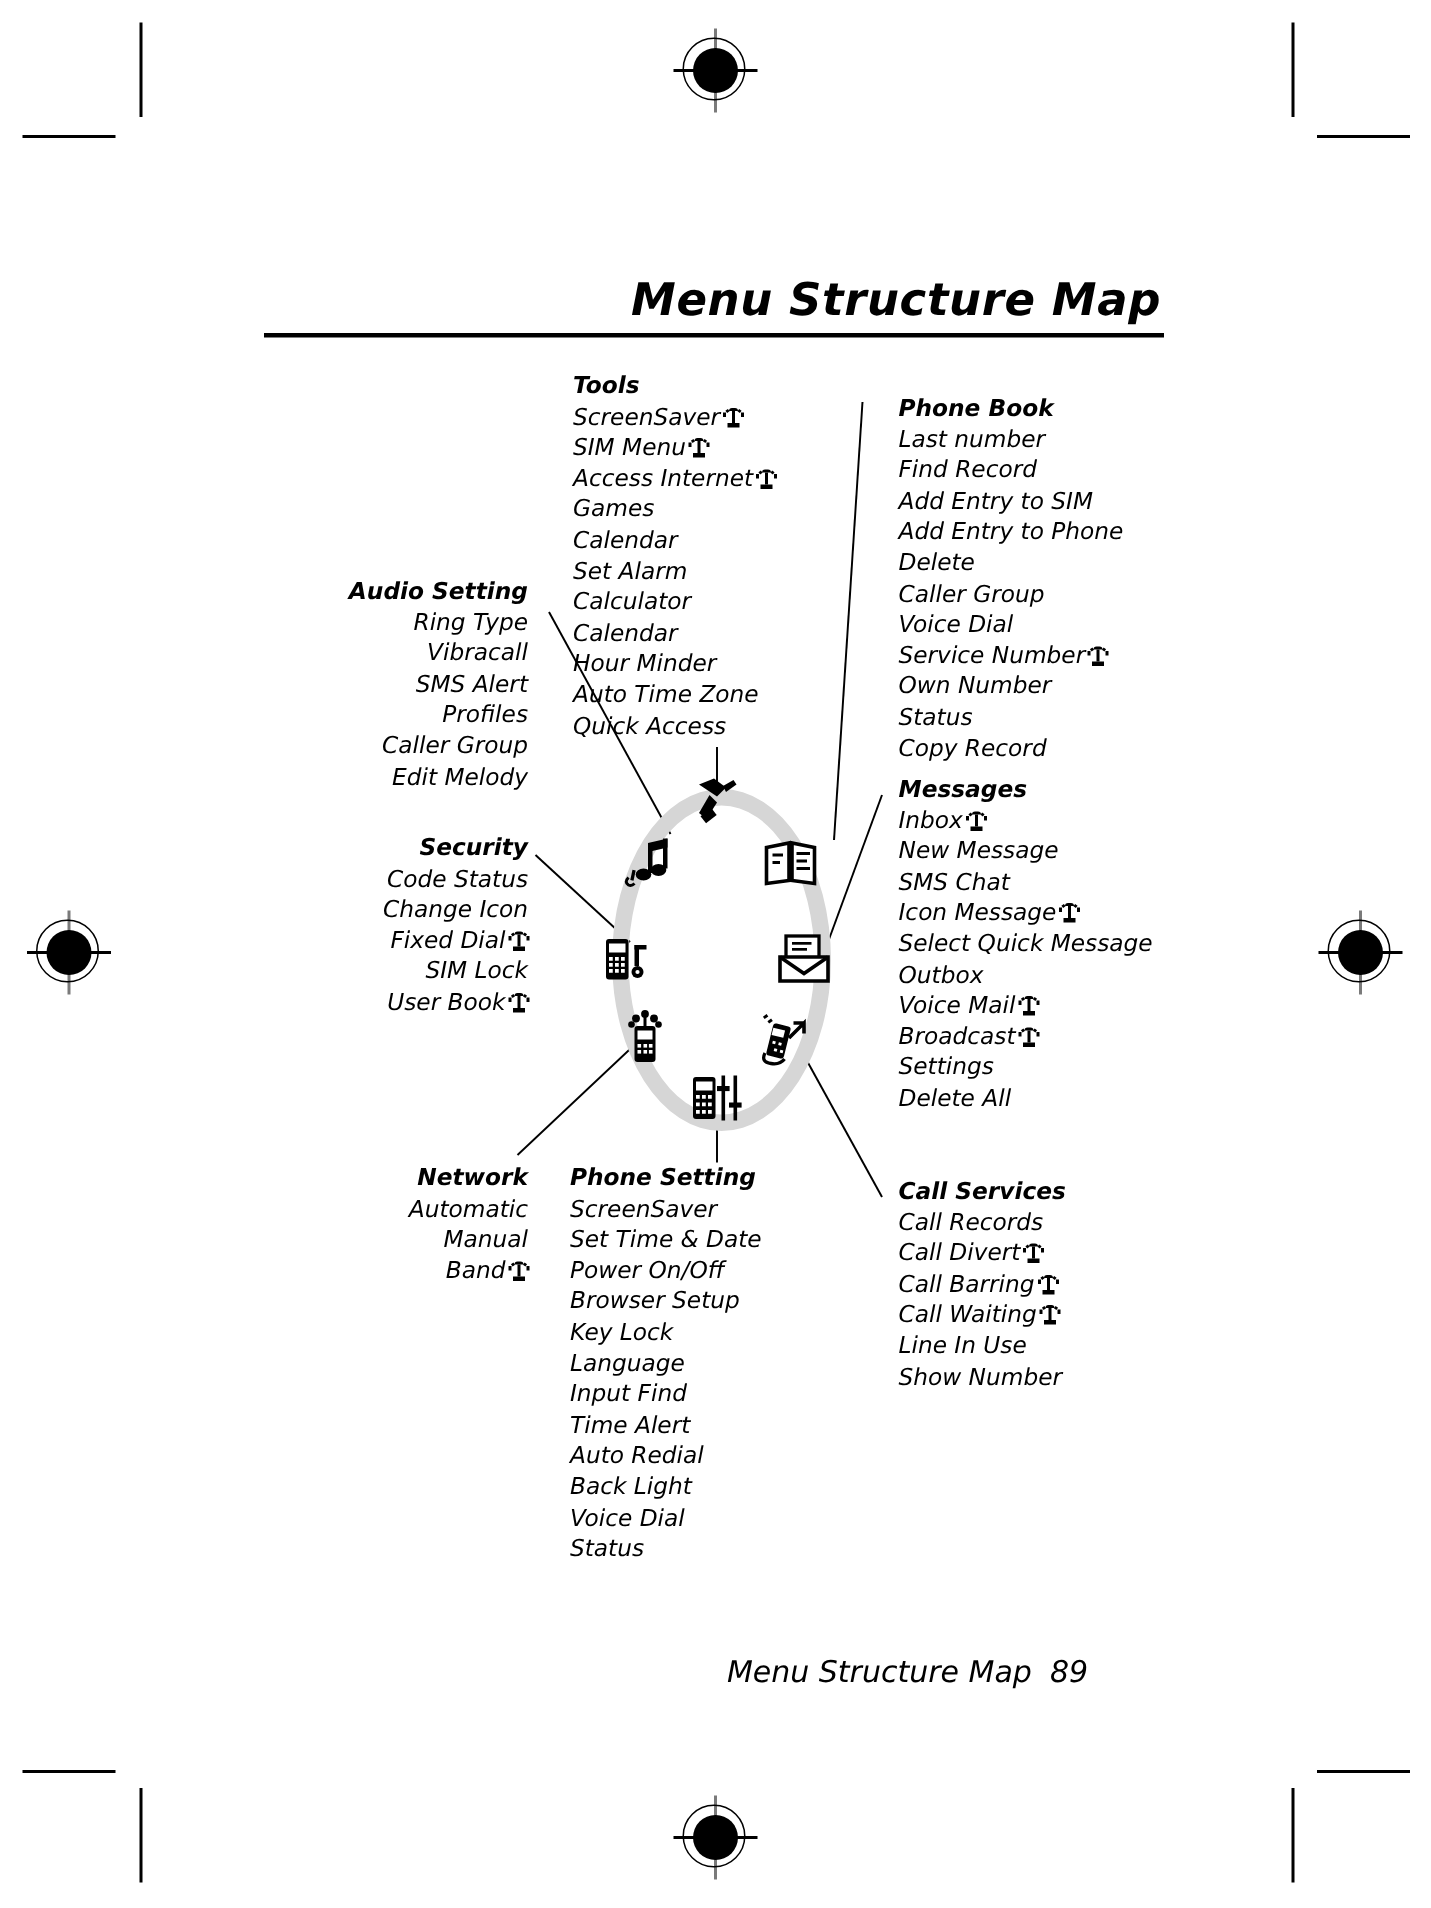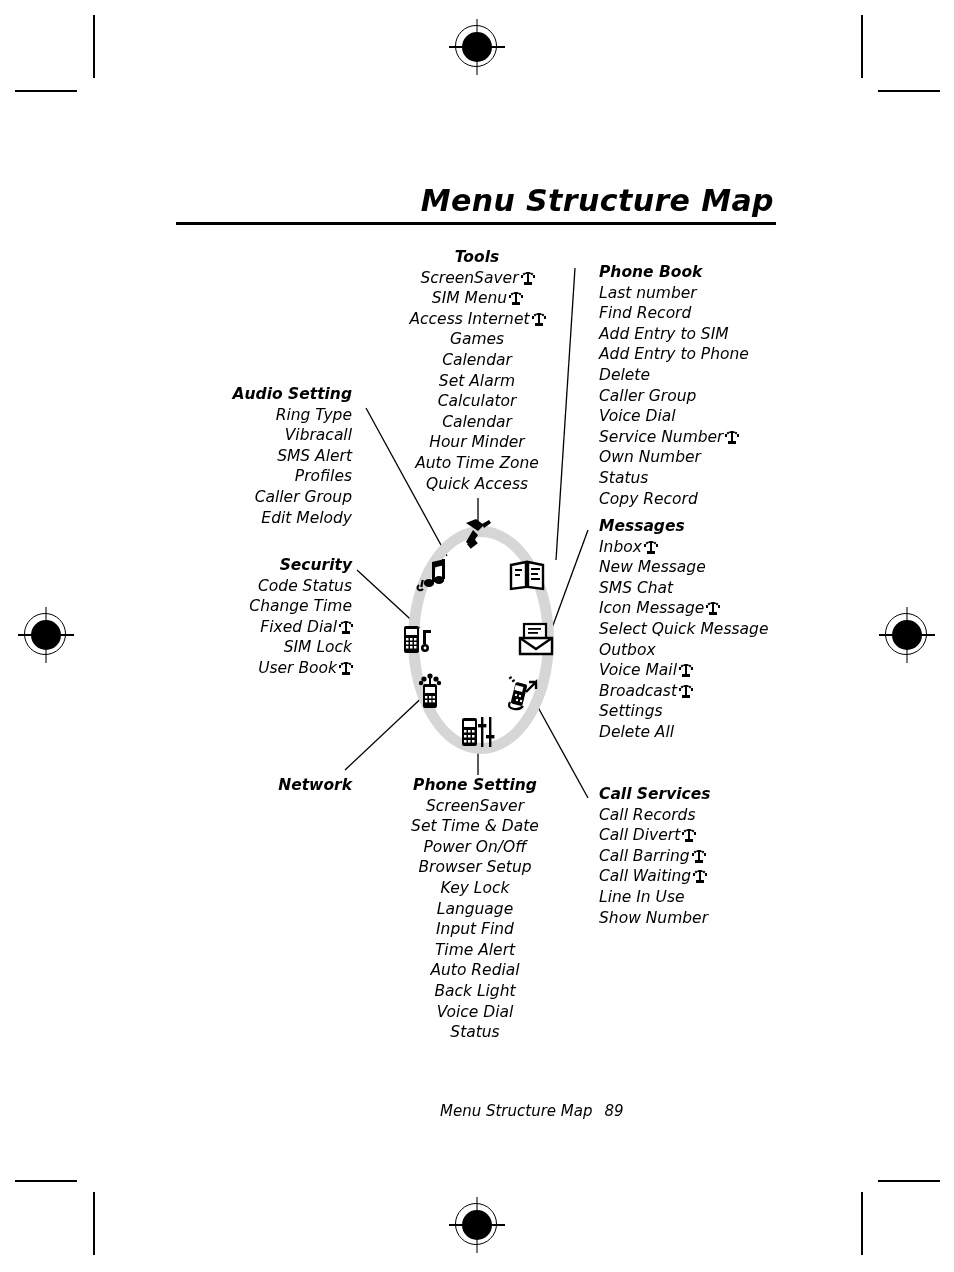--- a/index.html
+++ b/index.html
@@ -20,21 +20,21 @@
   #title-block{position:absolute;left:176px;top:186px;width:600px;}
   #page-title{font-size:30px;font-weight:bold;font-style:italic;text-align:right;
        letter-spacing:.4px;line-height:1;padding-right:2px;}
   #title-rule{margin-top:6px;height:2.6px;background:#000;}
 
   
   .group{position:absolute;}
   .group .g-head{font-weight:bold;font-style:italic;font-size:15.5px;line-height:20.6px;}
   .group .g-item{font-style:italic;font-size:15.5px;line-height:20.6px;white-space:nowrap;}
   .ta-r{text-align:right;}
-  .ta-c{text-align:center;}
+  .ta-c{text-align:left;}
   .ta-l{text-align:left;}
 
   
   .ant{display:inline-block;width:12px;height:13px;position:relative;
        vertical-align:-2px;margin-left:3px;}
   .ant i{position:absolute;background:#000;display:block;}
   .ant .mast{left:5px;top:2px;width:2px;height:8px;}
   .ant .base{left:2px;top:10px;width:8px;height:3px;}
   .ant .l1{left:1px;top:1px;width:2px;height:2px;transform:rotate(-35deg);}
   .ant .l2{left:-1px;top:3px;width:2px;height:3px;}
@@ -55,22 +55,22 @@
        font-style:normal;font-weight:bold;letter-spacing:.3px;color:#111;}
 
   
   .ricon{position:absolute;width:40px;height:40px;}
   .ricon svg{display:block;width:40px;height:40px;}
 
   
   #connectors{position:absolute;left:0;top:0;width:954px;height:1272px;}
 
   
-  #footer{position:absolute;left:440px;top:1102px;width:330px;text-align:left;
-       font-style:italic;font-size:15px;}
+  #footer{position:absolute;left:440px;top:1102px;width:330px;text-align:center;
+       font-style:italic;font-size:20px;}
   #footer .pg{font-style:italic;margin-left:12px;}
 </style>
 </head>
 <body>
 
 <div class="cropline" style="left:93px;top:15px;width:1.6px;height:63px;"></div>
 <div class="cropline" style="left:15px;top:90px;width:62px;height:1.6px;"></div>
 <div class="cropline" style="left:861px;top:15px;width:1.6px;height:63px;"></div>
 <div class="cropline" style="left:878px;top:90px;width:62px;height:1.6px;"></div>
 <div class="cropline" style="left:15px;top:1180px;width:62px;height:1.6px;"></div>
@@ -341,29 +341,34 @@
       <div class="g-item"><span>Profiles</span></div>
       <div class="g-item"><span>Caller Group</span></div>
       <div class="g-item"><span>Edit Melody</span></div>
     </div>
 </div>
 
 <div class="group ta-r" style="left:170px;top:555px;width:182px;">
   <div class="g-head">Security</div>
   <div>
       <div class="g-item"><span>Code Status</span></div>
-      <div class="g-item"><span>Change Time</span></div>
+      <div class="g-item"><span>Change Icon</span></div>
       <div class="g-item"><span>Fixed Dial</span><span class="ant"><i class="d1"></i><i class="l1"></i><i class="l2"></i><i class="r1"></i><i class="r2"></i><i class="mast"></i><i class="base"></i></span></div>
       <div class="g-item"><span>SIM Lock</span></div>
       <div class="g-item"><span>User Book</span><span class="ant"><i class="d1"></i><i class="l1"></i><i class="l2"></i><i class="r1"></i><i class="r2"></i><i class="mast"></i><i class="base"></i></span></div>
     </div>
 </div>
 
 <div class="group ta-r" style="left:170px;top:775px;width:182px;">
   <div class="g-head">Network</div>
+  <div>
+      <div class="g-item"><span>Automatic</span></div>
+      <div class="g-item"><span>Manual</span></div>
+      <div class="g-item"><span>Band</span><span class="ant"><i class="d1"></i><i class="l1"></i><i class="l2"></i><i class="r1"></i><i class="r2"></i><i class="mast"></i><i class="base"></i></span></div>
+    </div>
 </div>
 
 <div class="group ta-c" style="left:380px;top:775px;width:190px;">
   <div class="g-head">Phone Setting</div>
   <div>
       <div class="g-item"><span>ScreenSaver</span></div>
       <div class="g-item"><span>Set Time &amp; Date</span></div>
       <div class="g-item"><span>Power On/Off</span></div>
       <div class="g-item"><span>Browser Setup</span></div>
       <div class="g-item"><span>Key Lock</span></div>

